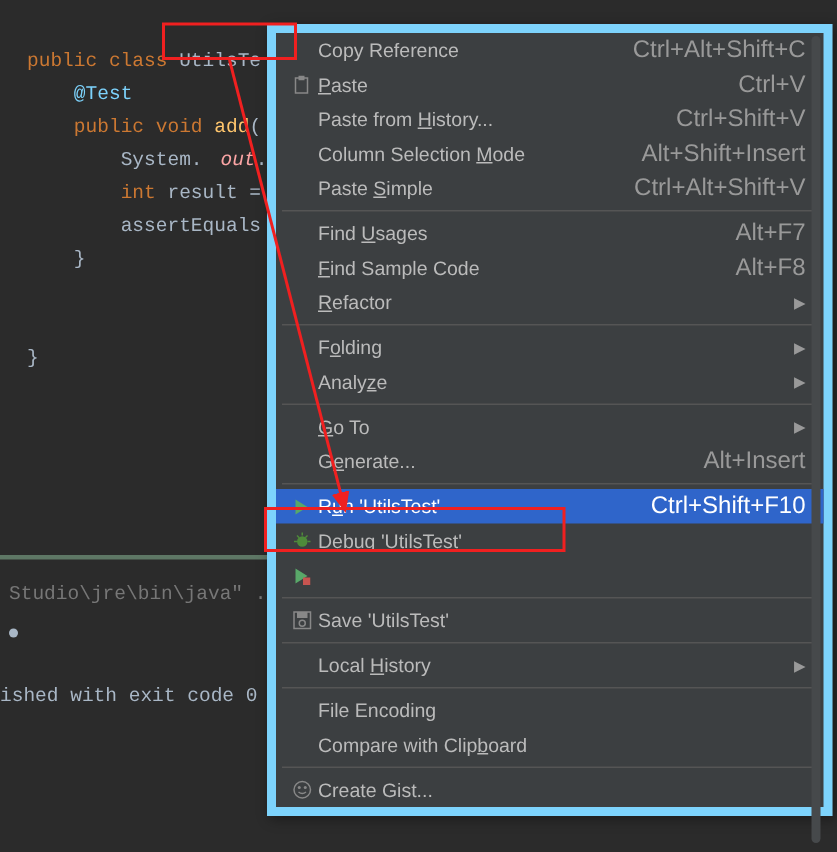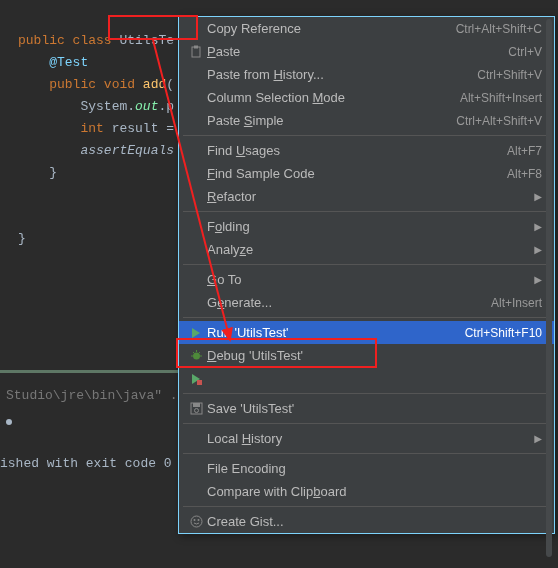--- a/index.html
+++ b/index.html
@@ -15,22 +15,22 @@
   .code-area {
     padding: 8px 0 0 18px;
     font-family: Consolas, 'Courier New', monospace;
     font-size: 13px;
     line-height: 22px;
     white-space: pre;
   }
   .kw { color: #cc7832; }
   .ann { color: #7dd3fc; }
   .mname { color: #ffc66d; }
-  .field { color: #86efac; font-style: italic; }
-  .ident { font-style: italic; }
+  .field { color: #fca5a5; font-style: italic; margin-left: 12px; }
+  .ident { }
   .classname { color: #a9b7c6; }
 
   .red-box-1 {
     position: absolute;
     left: 108px; top: 15px;
     width: 90px; height: 25px;
     border: 2px solid #f02020;
   }
   .red-box-2 {
     position: absolute;
@@ -71,21 +71,21 @@
     background: #a9b7c6;
     margin: 0 6px;
     vertical-align: middle;
   }
 
   .context-menu {
     position: absolute;
     left: 178px; top: 16px;
     width: 377px;
     background: #3c3f41;
-    border: 1px solid #7dd3fc;
+    border: 6px solid #7dd3fc;
     box-shadow: 2px 2px 8px rgba(0,0,0,.4);
   }
   .menu-row {
     display: flex;
     align-items: center;
     height: 23px;
     padding: 0 12px 0 6px;
     color: #bbbbbb;
     position: relative;
   }
@@ -98,21 +98,21 @@
     display: inline-flex;
     justify-content: center;
     align-items: center;
     flex: 0 0 22px;
   }
   .menu-label {
     flex: 1;
   }
   .menu-shortcut {
     color: #999;
-    font-size: 12px;
+    font-size: 16px;
     text-align: center;
   }
   .menu-row.selected .menu-shortcut { color: #fff; }
   .menu-arrow {
     margin-left: 6px;
     font-size: 10px;
     color: #999;
   }
   .menu-sep {
     height: 1px;

